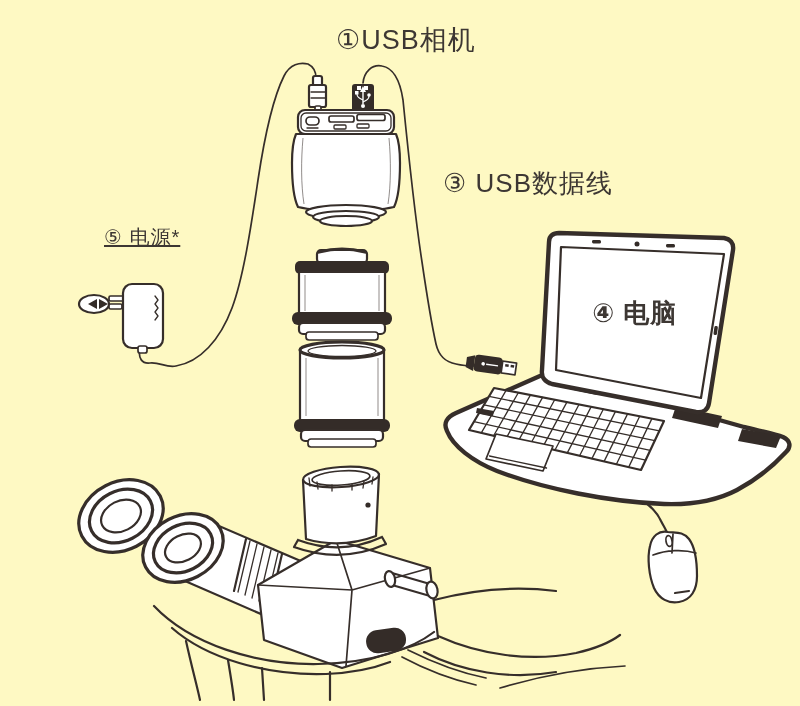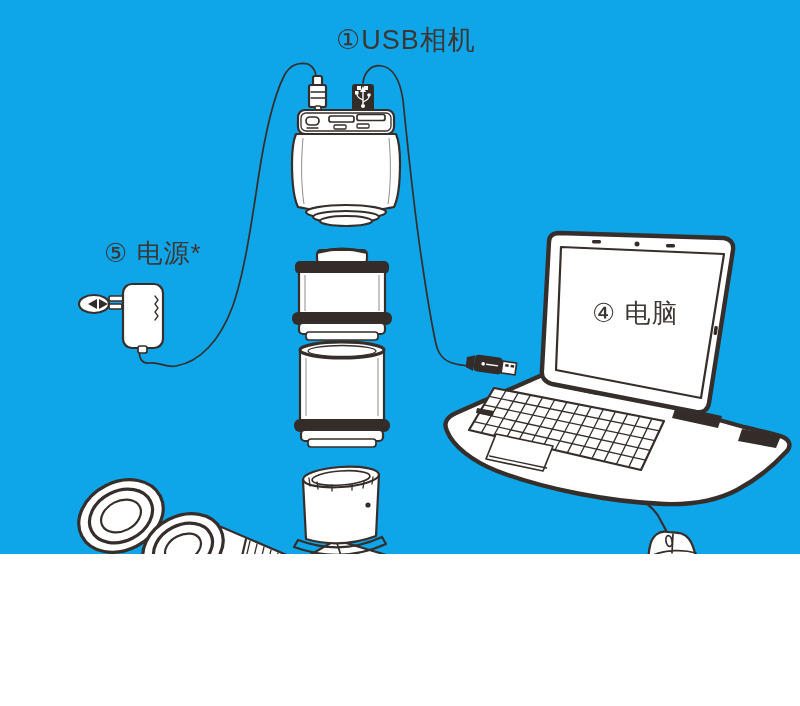--- a/index.html
+++ b/index.html
@@ -1,32 +1,32 @@
 <!DOCTYPE html>
 <html><head>
 <meta charset="utf-8">
 <style>
   html,body{margin:0;padding:0;background:#ffffff;}
-  #stage{position:relative;width:800px;height:554px;background:#0ea5e9;overflow:hidden;
+  #stage{position:relative;width:800px;height:706px;background:#fef9c3;overflow:hidden;
          font-family:"Liberation Sans","DejaVu Sans",sans-serif;}
   svg{position:absolute;left:0;top:0;}
   .ln{stroke:#362e2a;fill:none;stroke-linecap:round;stroke-linejoin:round;}
   .fw{fill:#ffffff;}
   .fd{fill:#342c28;stroke:none;}
   .s1{stroke-width:1.3;}
   .s15{stroke-width:1.7;}
   .s2{stroke-width:2.2;}
   .s3{stroke-width:3.2;}
   .s4{stroke-width:4.4;}
   .shade{stroke:#362e2a;opacity:.55;stroke-width:1;fill:none;}
   .label{position:absolute;color:#3d3733;white-space:nowrap;letter-spacing:1px;}
   .lbl-title{left:336px;top:22px;font-size:27px;}
   .lbl-cable{left:443px;top:166px;font-size:26px;}
-  .lbl-power{left:104px;top:236px;font-size:26px;}
-  .lbl-pc{left:592px;top:296px;font-size:26px;}
+  .lbl-power{left:104px;top:224px;font-size:20px;text-decoration:underline;}
+  .lbl-pc{left:592px;top:296px;font-size:26px;font-weight:bold;}
   .lbl-scope{left:390px;top:492px;font-size:26px;}
 </style>
 </head>
 <body>
 
 <div id="stage">
 
 <svg width="800" height="706" viewBox="0 0 800 706">
 
   <g>
@@ -203,16 +203,17 @@
   <g>
     <path class="ln s2 fw" d="M668,532 C659,530 652,536 650,546 C647,558 649,576 654,588 C659,599 669,604 679,602 C691,600 697,590 697,576 C697,560 695,547 689,539 C683,531 675,533 668,532 Z"></path>
     <path class="ln s15" d="M653,555 C666,550 683,549 696,553 M673,534 L672,553"></path>
     <ellipse class="ln s15 fw" cx="669" cy="541" rx="3" ry="5.5" transform="rotate(-10 669 541)"></ellipse>
     <path class="ln s2" d="M675,593 L689,591"></path>
   </g>
 
 </svg>
 
 <div class="label lbl-title">①USB相机</div>
+<div class="label lbl-cable">③ USB数据线</div>
 <div class="label lbl-power">⑤ 电源*</div>
 <div class="label lbl-pc">④ 电脑</div>
 
 </div>
 
 </body></html>

